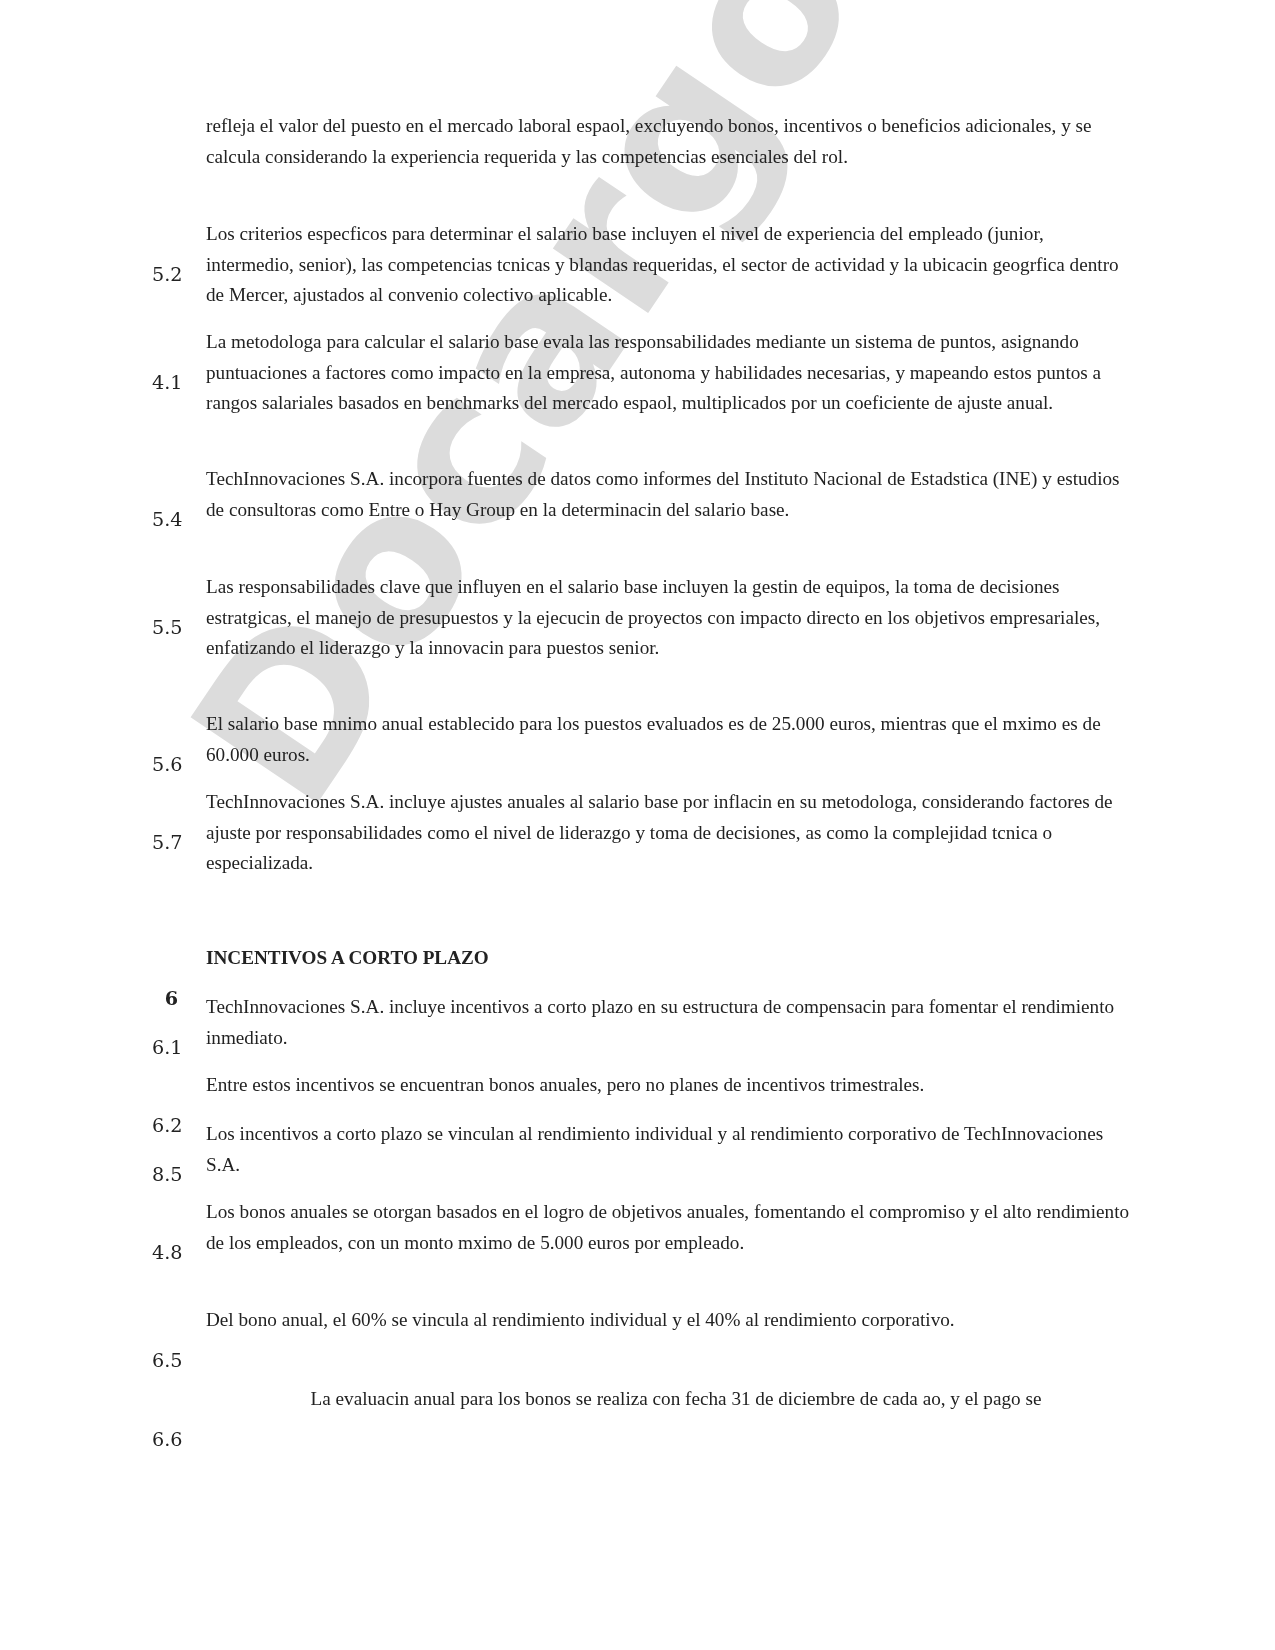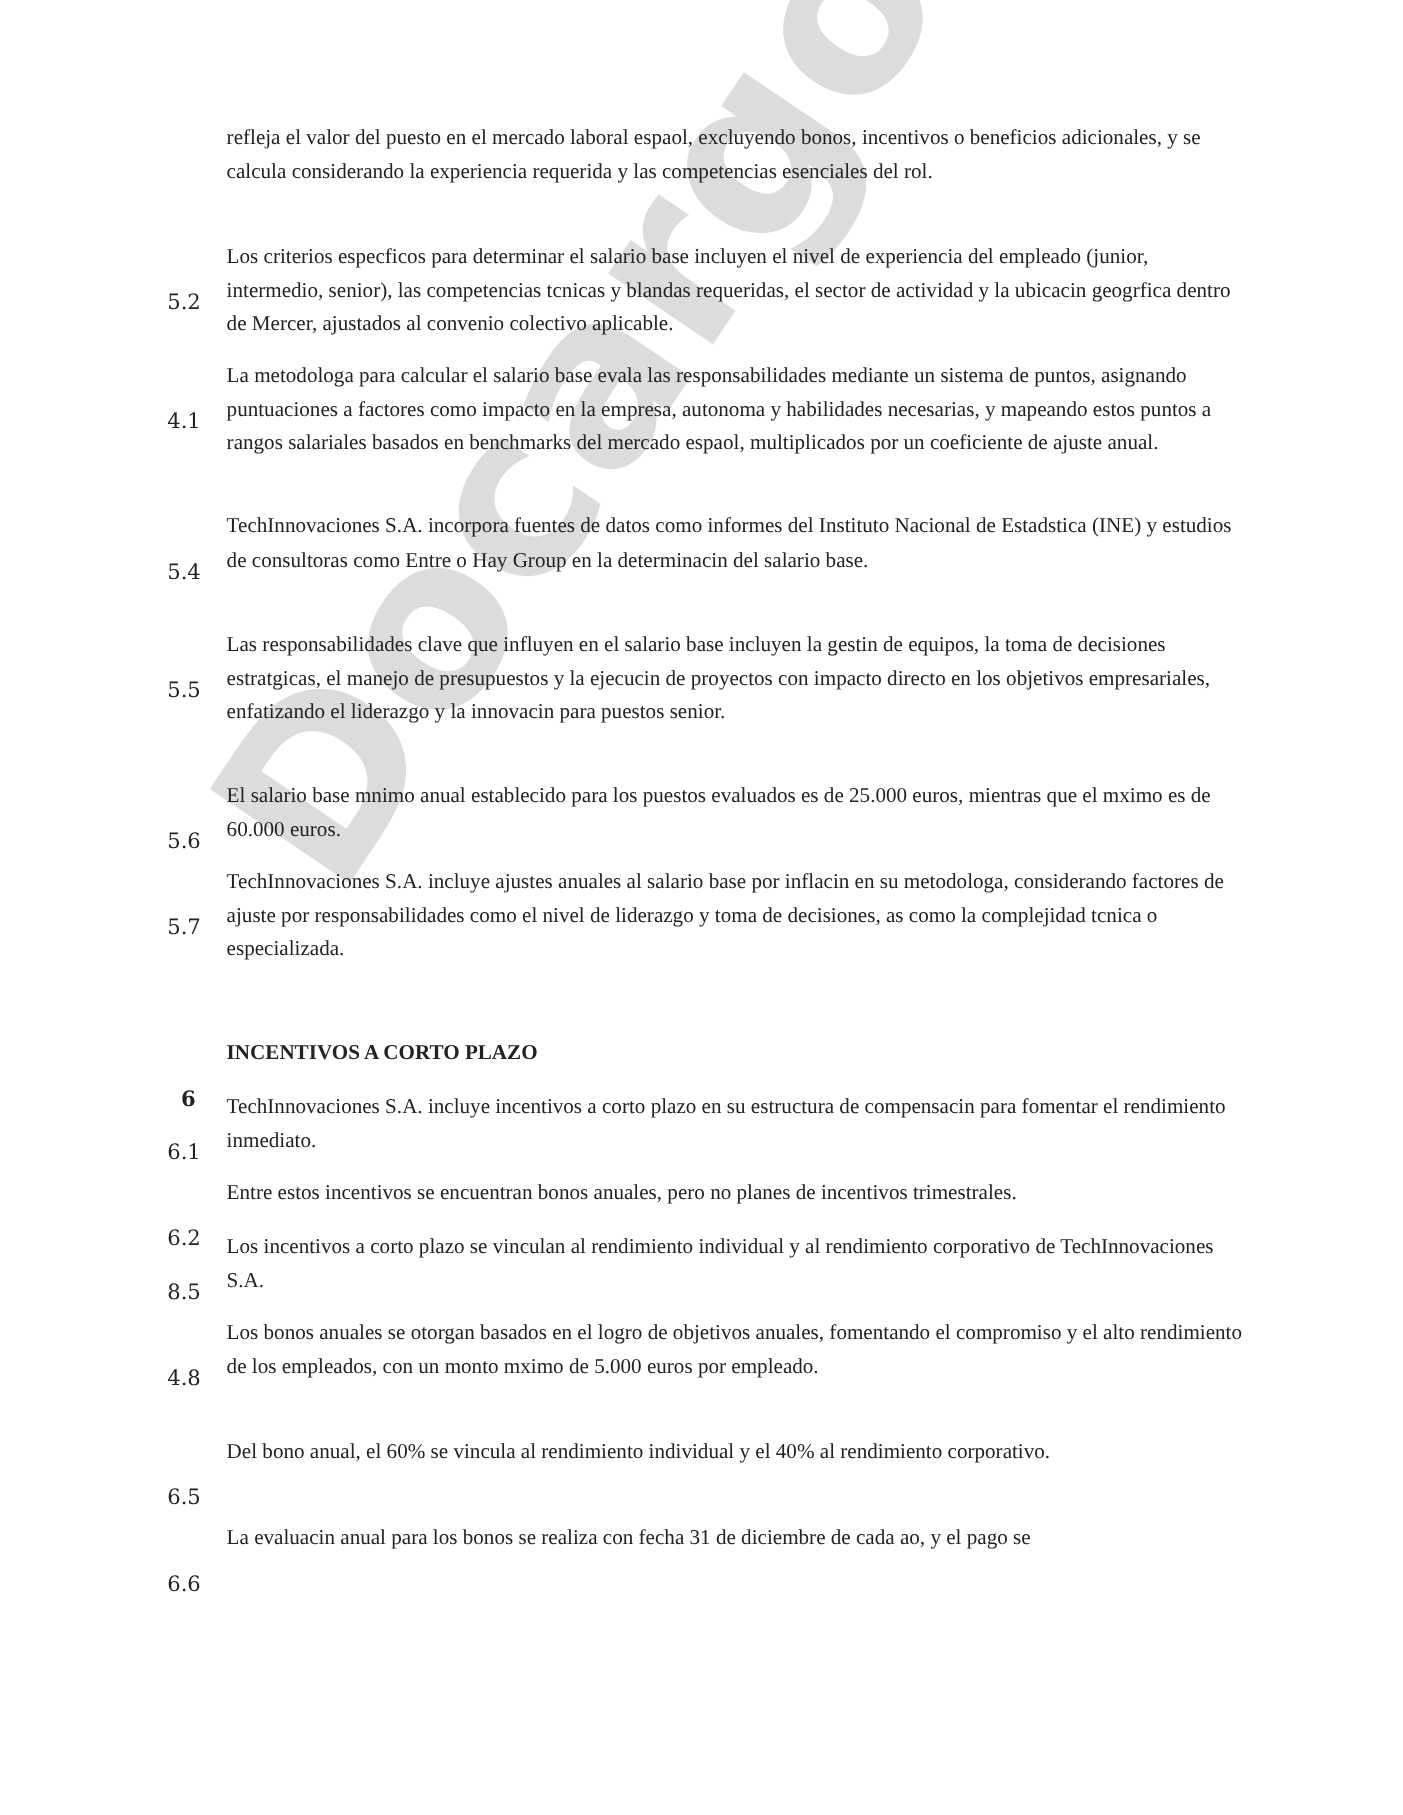--- a/index.html
+++ b/index.html
@@ -72,16 +72,16 @@
     <div class="para" style="top:1197px;">
       <span class="num">4.8</span>
       <span class="text">Los bonos anuales se otorgan basados en el logro de objetivos anuales, fomentando el compromiso y el alto rendimiento de los empleados, con un monto mximo de 5.000 euros por empleado.</span>
     </div>
     <div class="para" style="top:1305px;">
       <span class="num">6.5</span>
       <span class="text">Del bono anual, el 60% se vincula al rendimiento individual y el 40% al rendimiento corporativo.</span>
     </div>
     <div class="para" style="top:1384px;">
       <span class="num">6.6</span>
-      <span class="text" style="width:940px;">La evaluacin anual para los bonos se realiza con fecha 31 de diciembre de cada ao, y el pago se</span>
+      <span class="text" style="width:940px;text-align:center;">La evaluacin anual para los bonos se realiza con fecha 31 de diciembre de cada ao, y el pago se</span>
     </div>
   </div>
 </div>
 
 </body></html>

